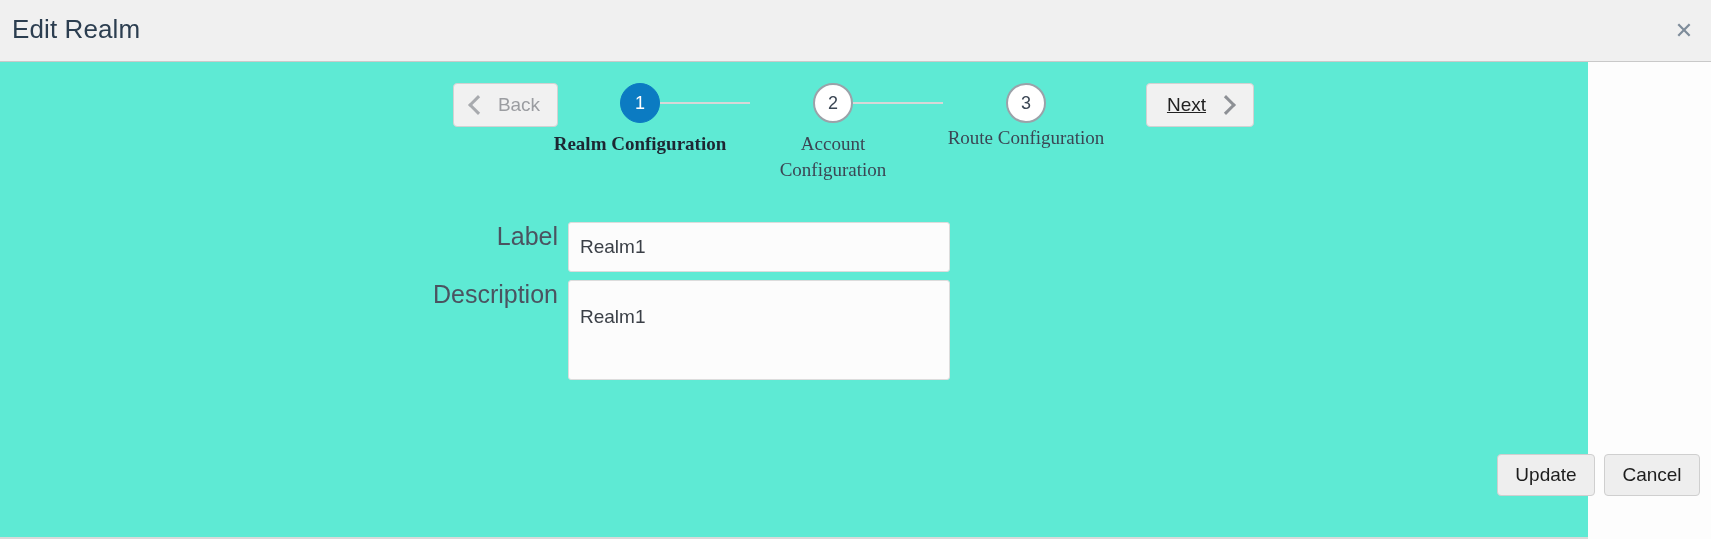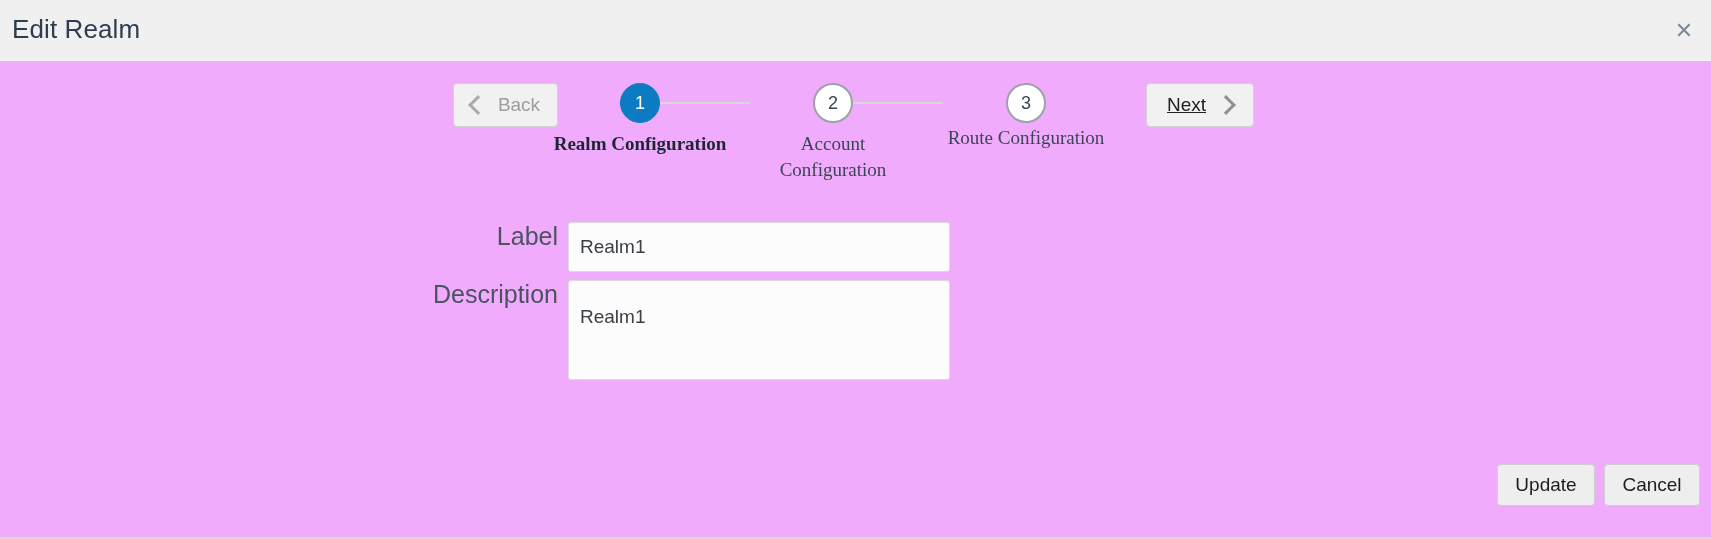--- a/index.html
+++ b/index.html
@@ -9,23 +9,23 @@
   body {
     width: 1711px;
     height: 539px;
     background: #fdfdfd;
     font-family: "Liberation Sans", sans-serif;
     overflow: hidden;
   }
 
   .dialog {
     position: relative;
-    width: 1711px;
+    width: 1588px;
     height: 539px;
-    background: #f0abfc;
+    background: #5eead4;
     box-sizing: border-box;
     border-bottom: 2px solid #d9d9d9;
   }
 
   
   .dialog-header {
     position: absolute;
     left: 0;
     top: 0;
     width: 1711px;
@@ -201,21 +201,21 @@
     outline: none;
     resize: none;
   }
   .row-label .txt-input { height: 44px; }
   .row-desc  .txt-input { height: 100px; line-height: 24px; }
 
   
   .footer {
     position: absolute;
     left: 0;
-    top: 456px;
+    top: 446px;
     width: 1711px;
     height: 60px;
   }
   .foot-btn {
     position: absolute;
     top: 8px;
     height: 42px;
     box-sizing: border-box;
     border: 1px solid #cfcfcf;
     border-radius: 4px;

